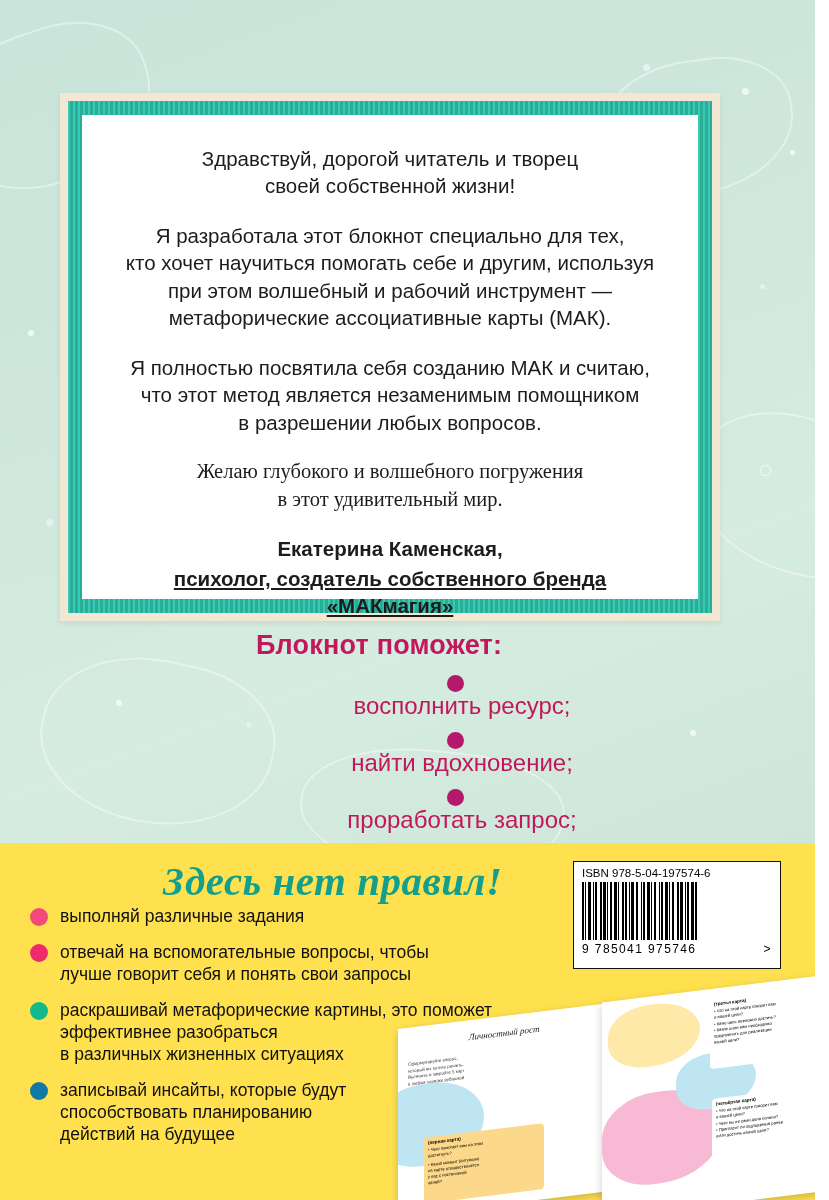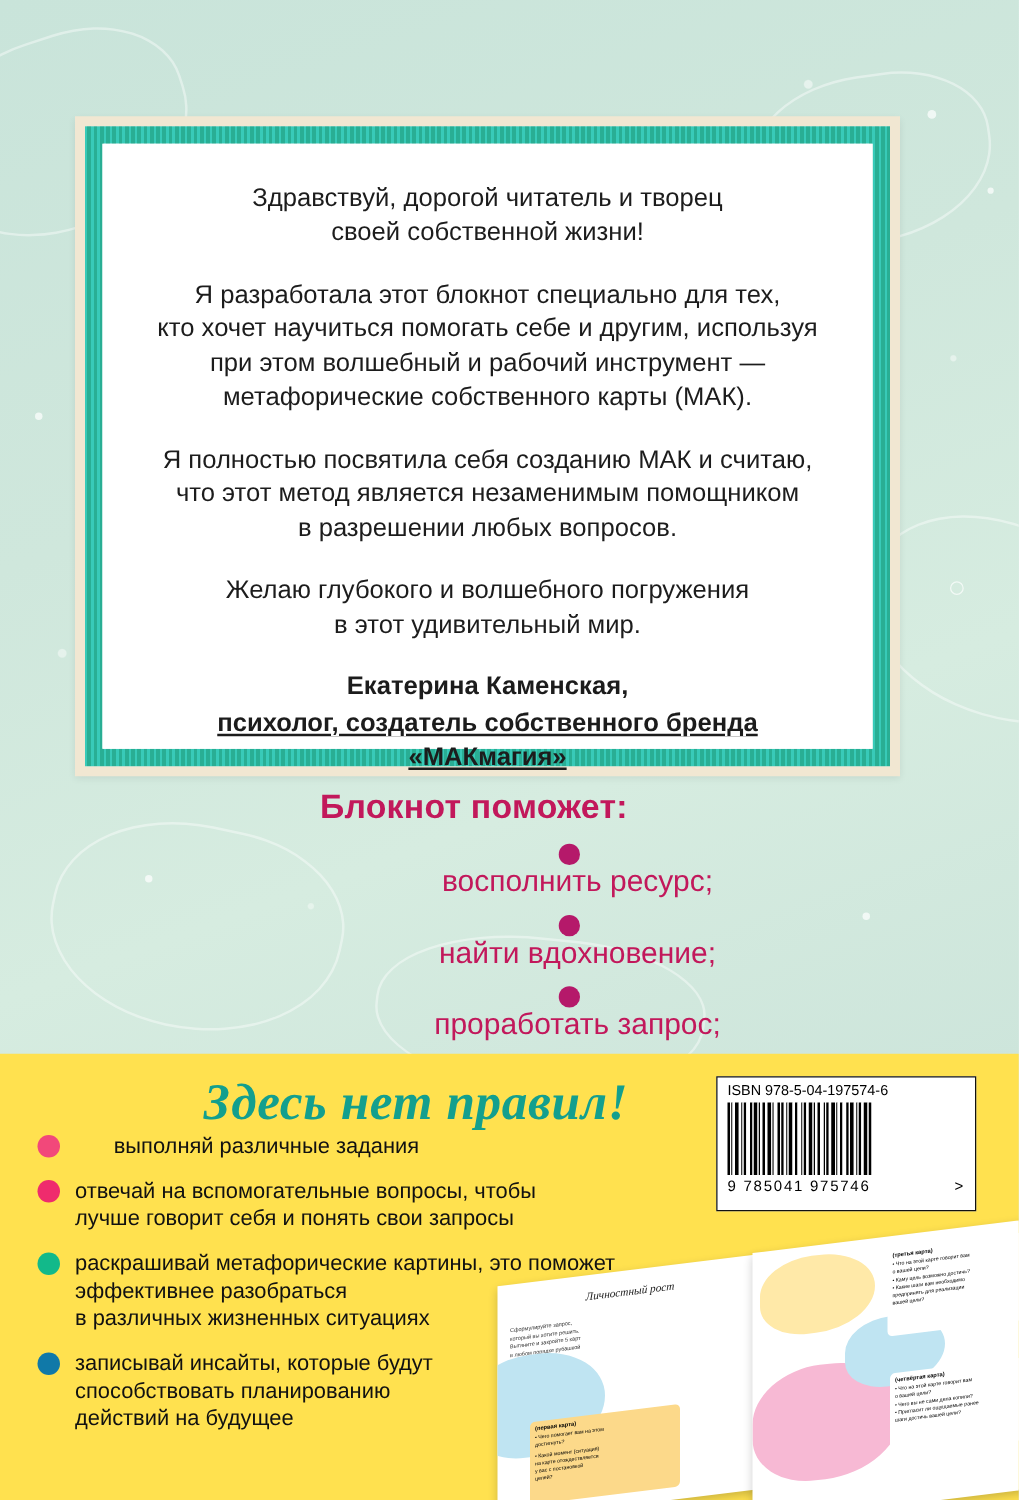--- a/index.html
+++ b/index.html
@@ -290,25 +290,25 @@
   </div>
 
   <div class="letter-frame" data-interactable="false">
     <div class="letter-frame-inner" data-interactable="false">
       <div class="letter-body" data-interactable="false">
         <p data-interactable="false" style="white-space:pre-line;">Здравствуй, дорогой читатель и творец
 своей собственной жизни!</p>
         <p data-interactable="false" style="white-space:pre-line;">Я разработала этот блокнот специально для тех,
 кто хочет научиться помогать себе и другим, используя
 при этом волшебный и рабочий инструмент —
-метафорические собственного карты (МАК).</p>
+метафорические ассоциативные карты (МАК).</p>
         <p data-interactable="false" style="white-space:pre-line;">Я полностью посвятила себя созданию МАК и считаю,
 что этот метод является незаменимым помощником
 в разрешении любых вопросов.</p>
-        <p data-interactable="false" style="white-space:pre-line;">Желаю глубокого и волшебного погружения
+        <p data-interactable="false" style="white-space:pre-line;font-family:Liberation Serif, serif;">Желаю глубокого и волшебного погружения
 в этот удивительный мир.</p>
         <p class="sign-name" data-interactable="false">Екатерина Каменская,</p>
         <p class="sign-role" data-interactable="false">психолог, создатель собственного бренда «МАКмагия»</p>
       </div>
     </div>
   </div>
 
   <div class="helps" data-interactable="false">
     <div class="helps-title" data-interactable="false">Блокнот поможет:</div>
 
@@ -329,21 +329,21 @@
     </div>
   </div>
 
   <div class="yellow-band" data-interactable="false">
 
     <div class="band-title" data-interactable="false">Здесь нет правил!</div>
 
     <div class="rules" data-interactable="false">
       <div class="rule" data-interactable="false">
         <span class="rule-bullet" style="background:#f2487a;" data-interactable="false"></span>
-        <span class="rule-text" style="white-space:pre-line;margin-left:31px;" data-interactable="false">выполняй различные задания</span>
+        <span class="rule-text" style="white-space:pre-line;" data-interactable="false">выполняй различные задания</span>
       </div>
       <div class="rule" data-interactable="false">
         <span class="rule-bullet" style="background:#ef2b6d;" data-interactable="false"></span>
         <span class="rule-text" style="white-space:pre-line;" data-interactable="false">отвечай на вспомогательные вопросы, чтобы
 лучше говорит себя и понять свои запросы</span>
       </div>
       <div class="rule" data-interactable="false">
         <span class="rule-bullet" style="background:#12b98a;" data-interactable="false"></span>
         <span class="rule-text" style="white-space:pre-line;" data-interactable="false">раскрашивай метафорические картины, это поможет
 эффективнее разобраться

